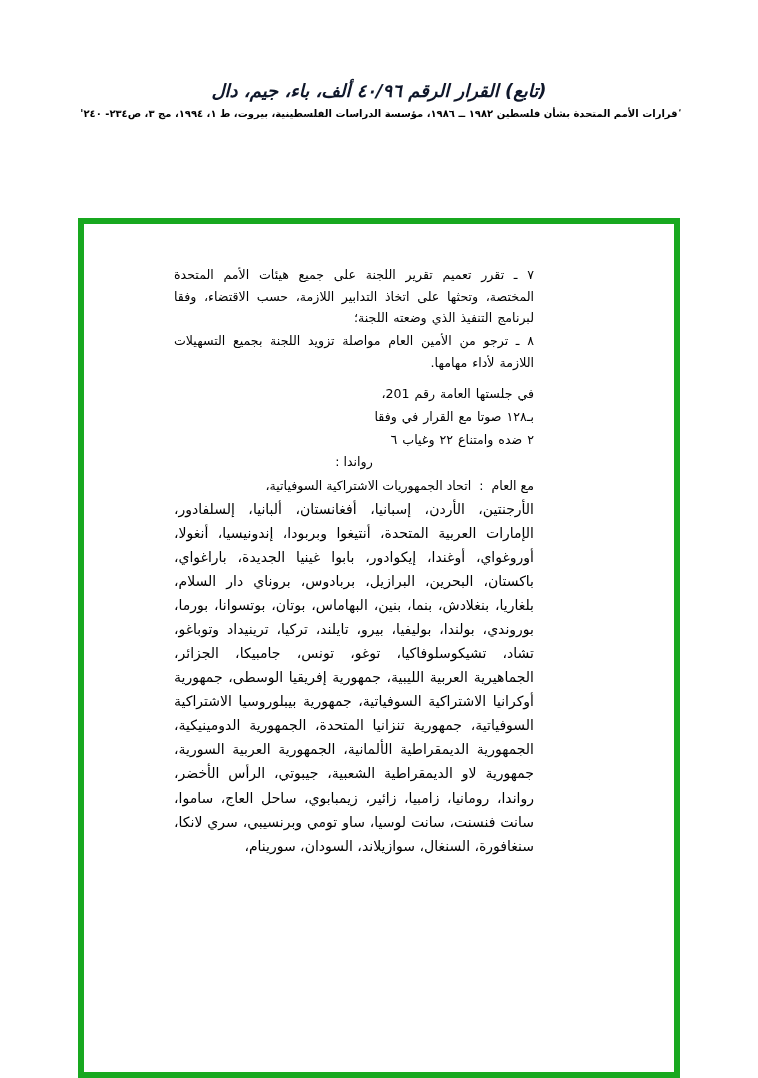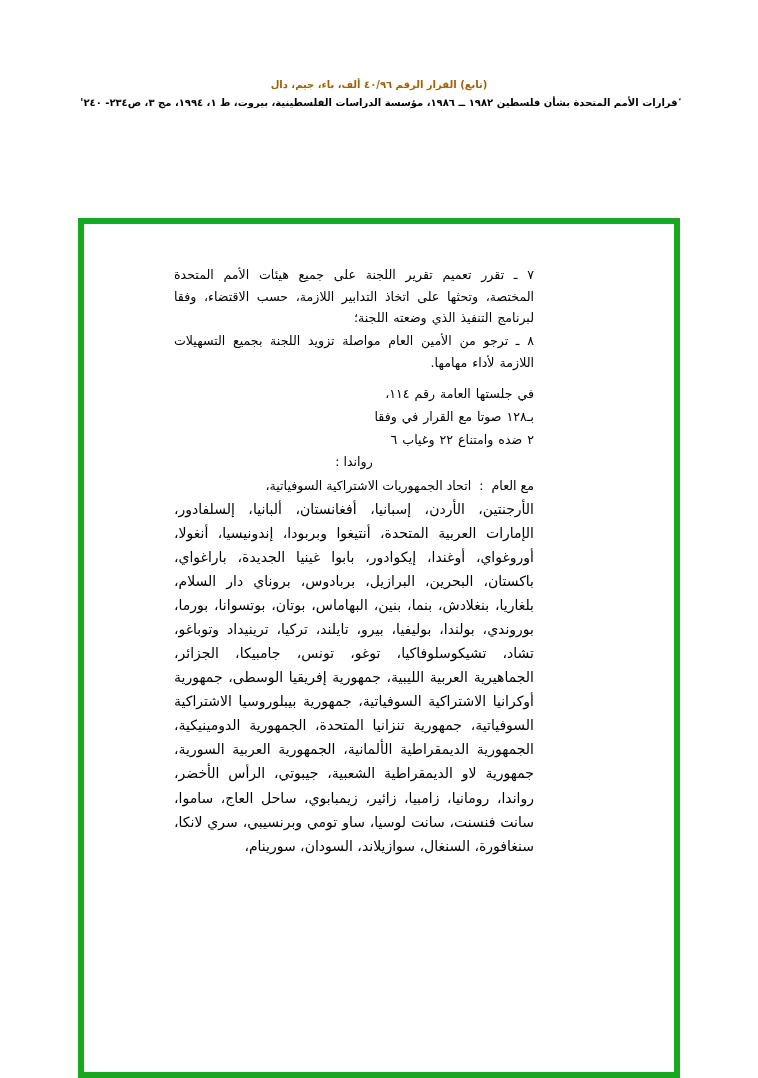--- a/index.html
+++ b/index.html
@@ -19,26 +19,27 @@
     width: 758px;
     height: 1078px;
     position: relative;
     box-sizing: border-box;
   }
   .header {
     text-align: center;
     margin-top: 78px;
   }
   .header-title {
-    font-size: 10px;
+    font-size: 18px;
     font-weight: bold;
     direction: rtl;
     letter-spacing: 0px;
     line-height: 1.4;
-    color: #a16207;
+    color: #0f172a;
+    font-style: italic;
   }
   .header-sub {
     font-size: 10px;
     font-weight: bold;
     direction: rtl;
     margin-top: 5px;
     color: #000;
   }
   .frame {
     position: absolute;
@@ -113,21 +114,21 @@
   </div>
 
   <div class="frame">
     <div class="content">
 
       <p class="para">٧ ـ تقرر تعميم تقرير اللجنة على جميع هيئات الأمم المتحدة المختصة، وتحثها على اتخاذ التدابير اللازمة، حسب الاقتضاء، وفقا لبرنامج التنفيذ الذي وضعته اللجنة؛</p>
       <p class="para">٨ ـ ترجو من الأمين العام مواصلة تزويد اللجنة بجميع التسهيلات اللازمة لأداء مهامها.</p>
 
       <div class="block-gap"></div>
 
-      <p class="para tight">في جلستها العامة رقم ١١٤،</p>
+      <p class="para tight">في جلستها العامة رقم 201،</p>
       <p class="para tight">بـ١٢٨ صوتا مع القرار في وفقا</p>
       <p class="para tight">٢ ضده وامتناع ٢٢ وغياب ٦</p>
       <p class="centered-line">رواندا :</p>
 
       <div class="with-countries">
         <p class="countries-head"><span>مع العام  :</span>  <span>اتحاد الجمهوريات الاشتراكية السوفياتية،</span></p>
         <p class="countries-body">الأرجنتين، الأردن، إسبانيا، أفغانستان، ألبانيا، إلسلفادور، الإمارات العربية المتحدة، أنتيغوا وبربودا، إندونيسيا، أنغولا، أوروغواي، أوغندا، إيكوادور، بابوا غينيا الجديدة، باراغواي، باكستان، البحرين، البرازيل، بربادوس، بروناي دار السلام، بلغاريا، بنغلادش، بنما، بنين، البهاماس، بوتان، بوتسوانا، بورما، بوروندي، بولندا، بوليفيا، بيرو، تايلند، تركيا، ترينيداد وتوباغو، تشاد، تشيكوسلوفاكيا، توغو، تونس، جامبيكا، الجزائر، الجماهيرية العربية الليبية، جمهورية إفريقيا الوسطى، جمهورية أوكرانيا الاشتراكية السوفياتية، جمهورية بيبلوروسيا الاشتراكية السوفياتية، جمهورية تنزانيا المتحدة، الجمهورية الدومينيكية، الجمهورية الديمقراطية الألمانية، الجمهورية العربية السورية، جمهورية لاو الديمقراطية الشعبية، جيبوتي، الرأس الأخضر، رواندا، رومانيا، زامبيا، زائير، زيمبابوي، ساحل العاج، ساموا، سانت فنسنت، سانت لوسيا، ساو تومي وبرنسيبي، سري لانكا، سنغافورة، السنغال، سوازيلاند، السودان، سورينام،</p>
       </div>
 
     </div>

